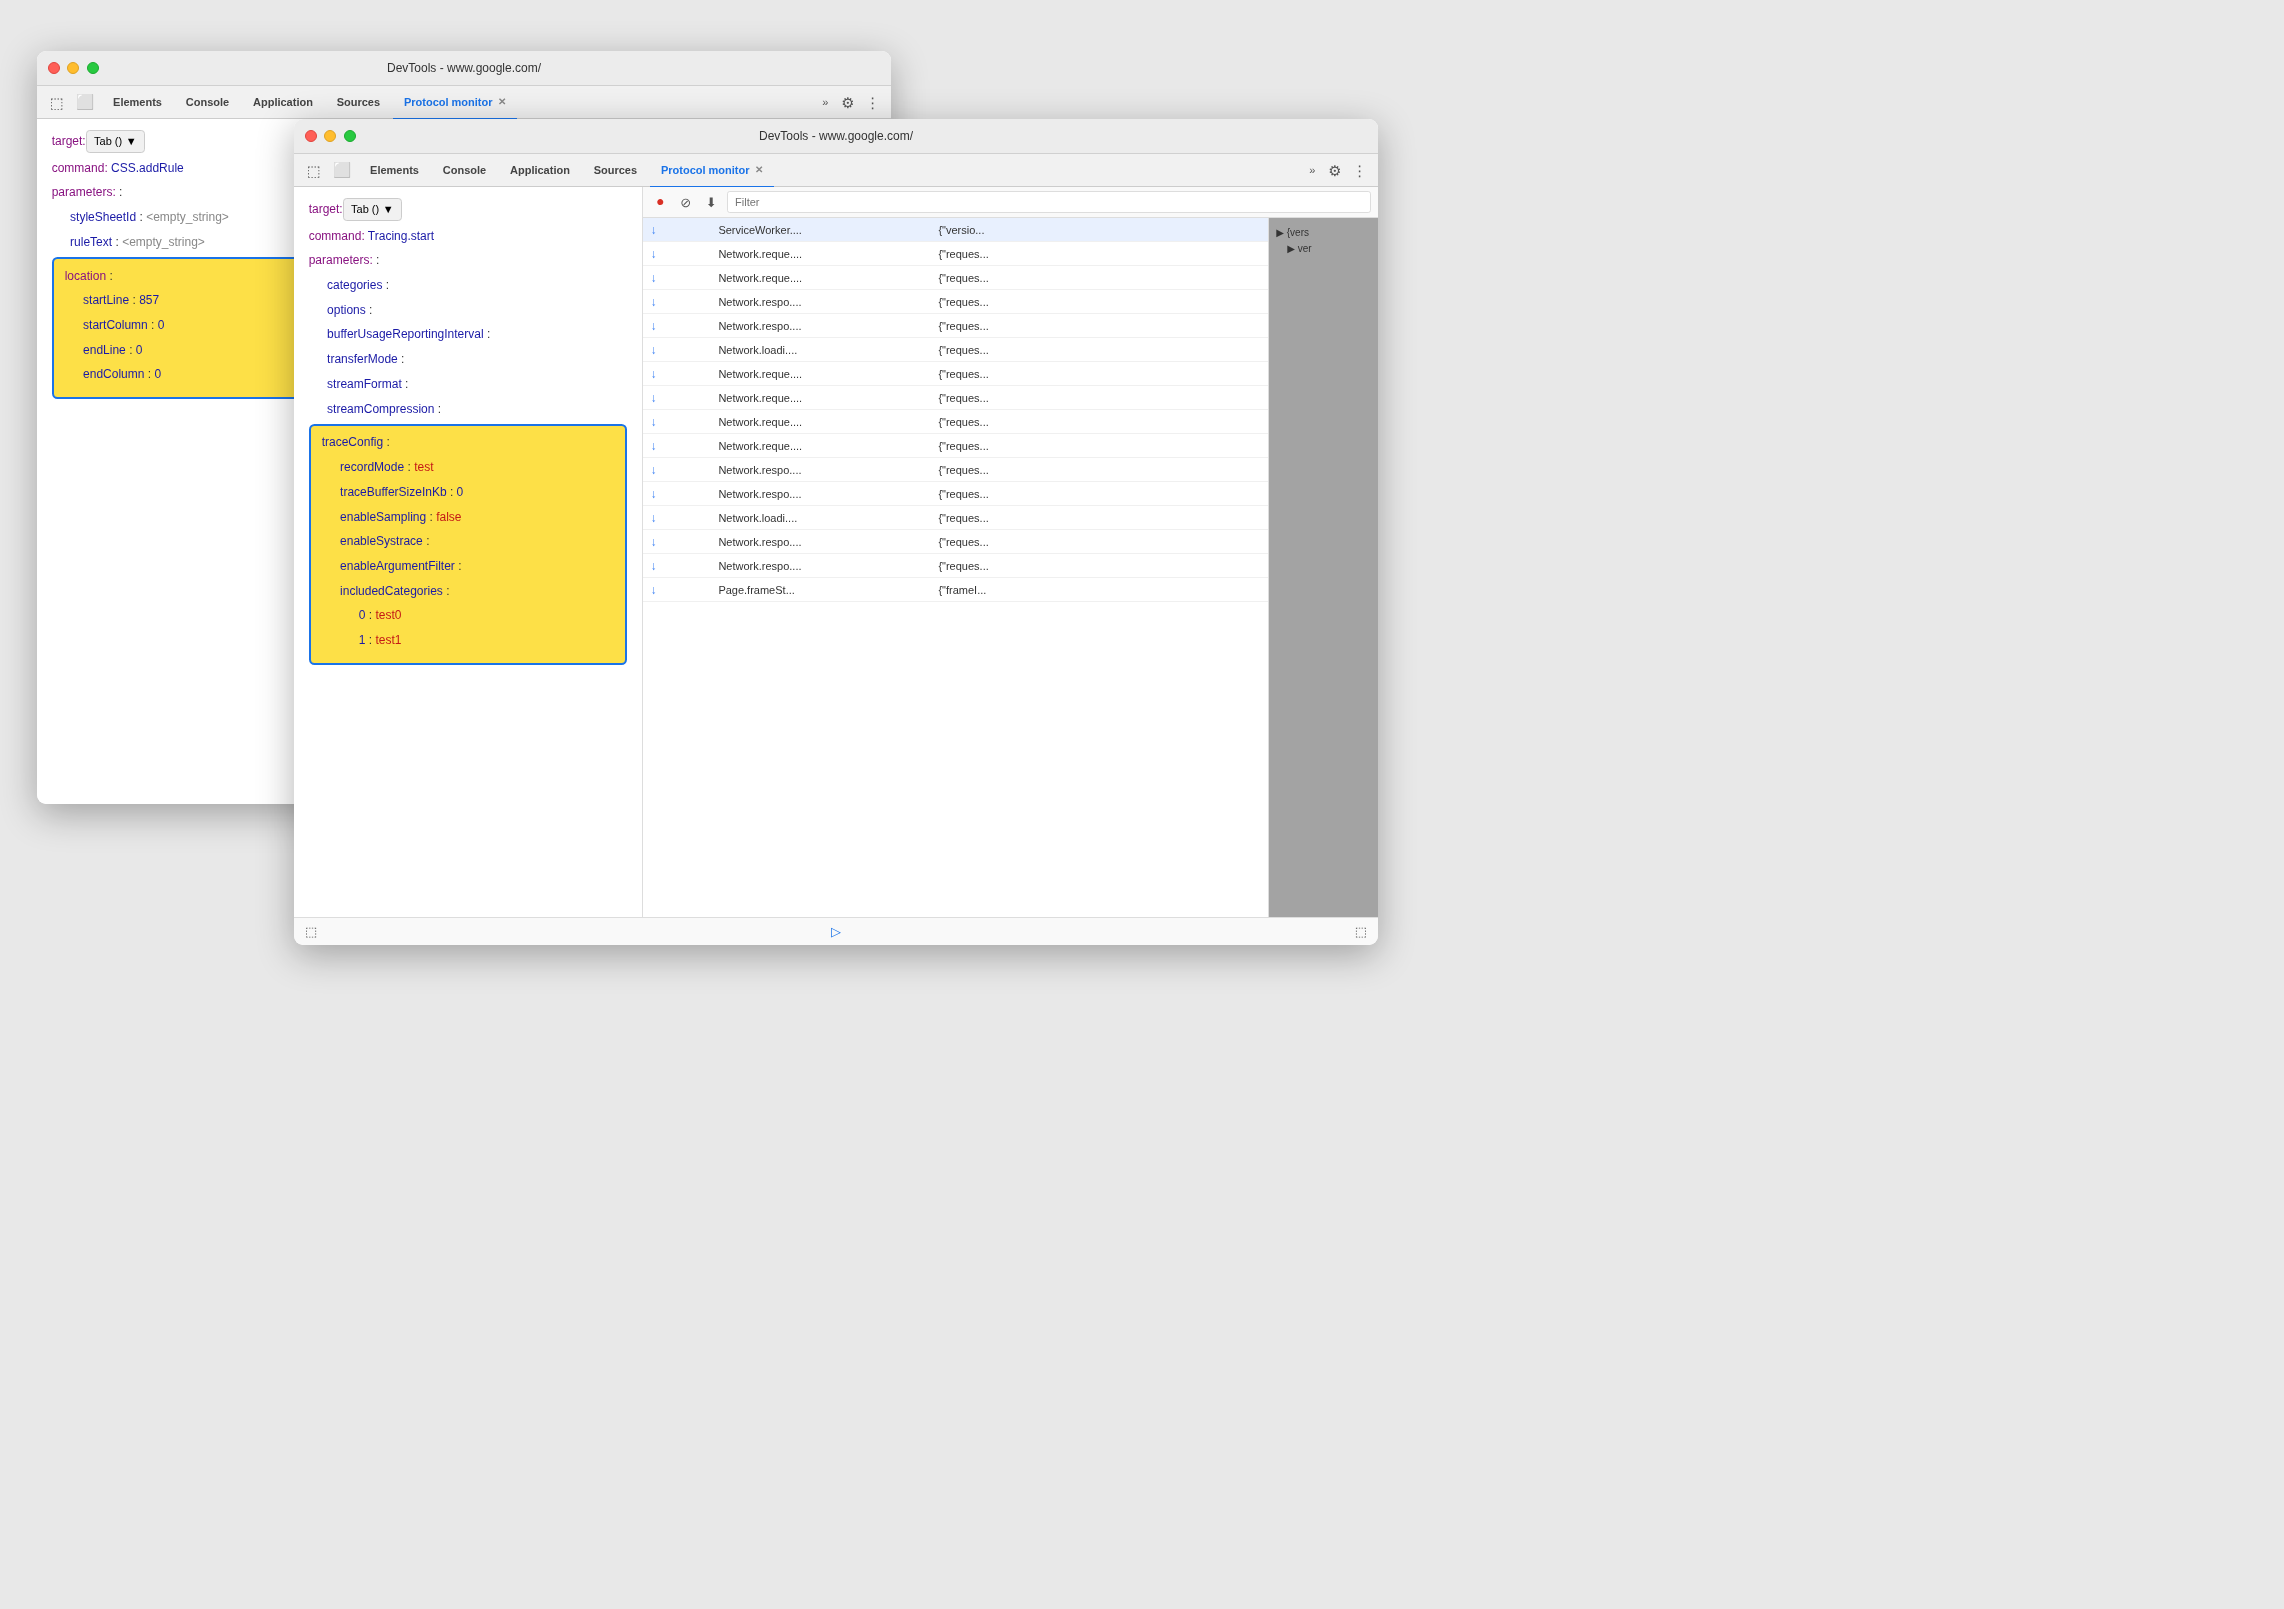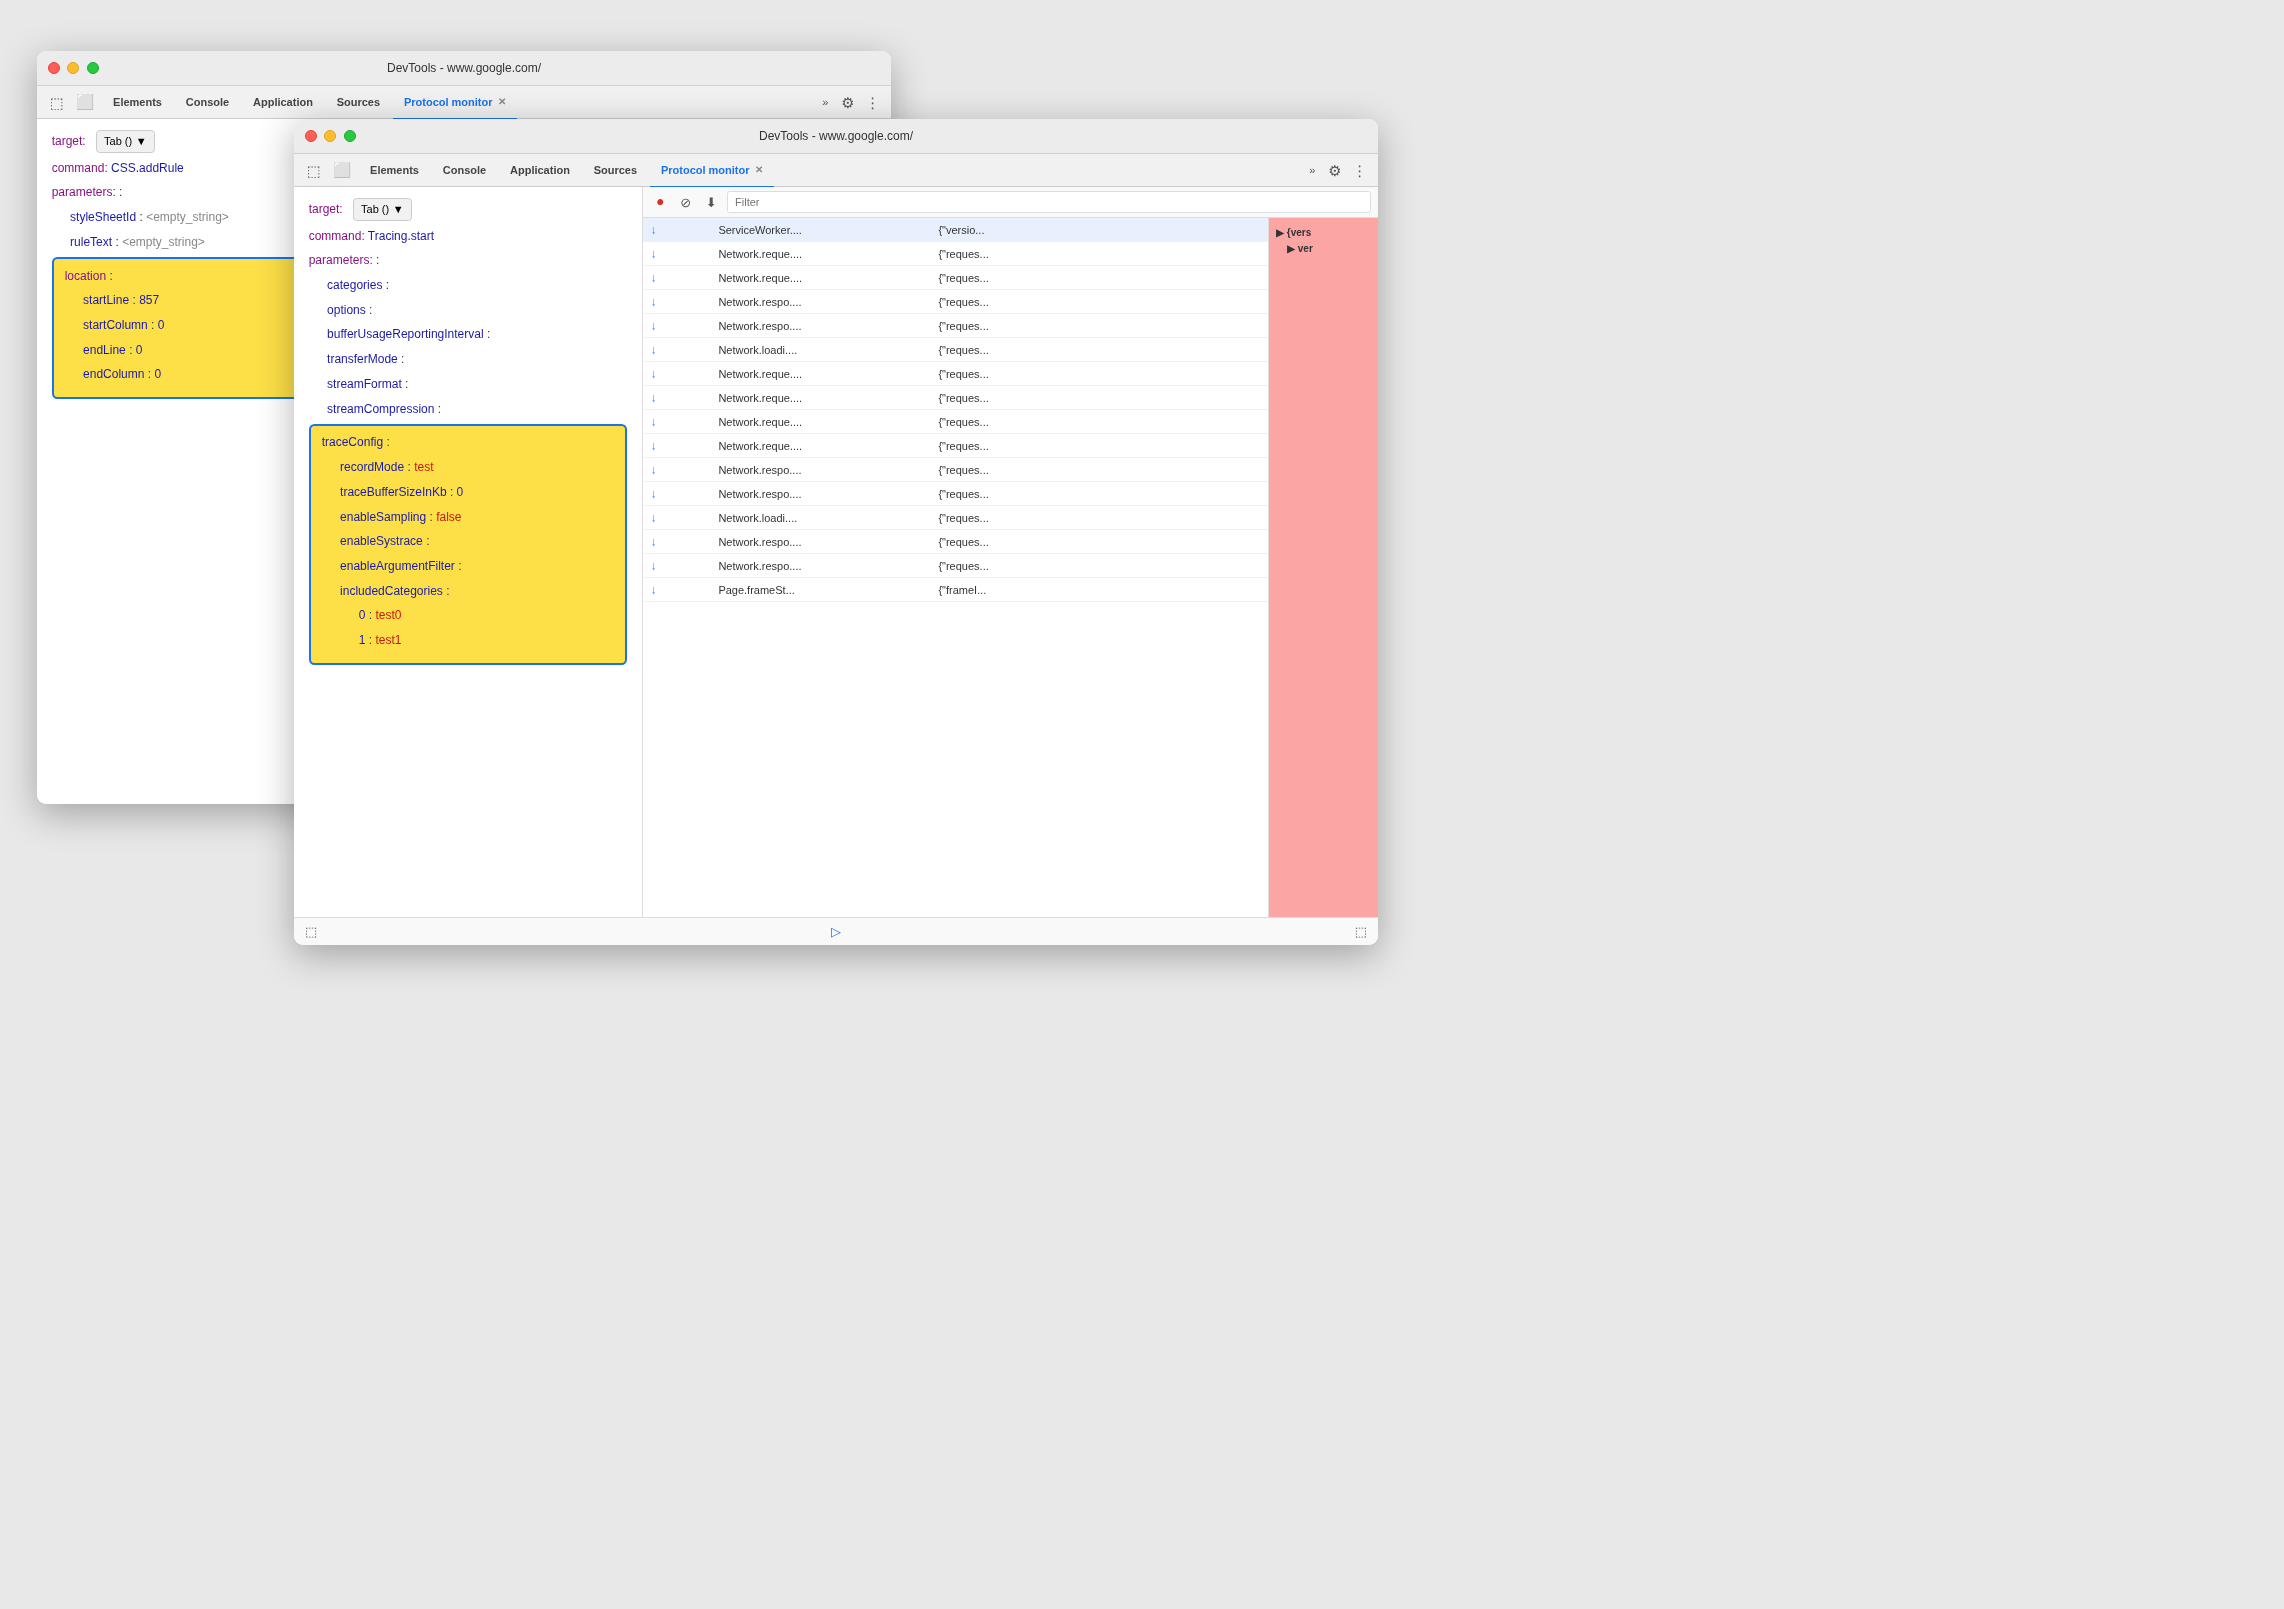--- a/index.html
+++ b/index.html
@@ -144,21 +144,21 @@
       border-radius: 5.5px;
       padding: 7.3px 11px;
       margin: 3.7px 0;
       background: #fde047;
     }
 
     
     .target-row {
       display: flex;
       align-items: center;
-      gap: 10px;
+      gap: 0;
       margin-bottom: 5.5px;
     }
     .target-select {
       background: #f1f1f1;
       border: 0.9px solid #ccc;
       border-radius: 3.7px;
       padding: 1.8px 7.3px;
       font-size: 11px;
       cursor: pointer;
       display: flex;
@@ -253,22 +253,21 @@
 
     
     .preview-panel {
       width: 110px;
       min-width: 110px;
       border-left: 0.9px solid #ddd;
       padding: 7.3px;
       font-size: 10px;
       color: #333;
       overflow: hidden;
-      background: #fca5a5;
-      font-weight: bold;
+      background: #a3a3a3;
     }
 
     
     .bottom-bar {
       height: 27.5px;
       border-top: 0.9px solid #ddd;
       display: flex;
       align-items: center;
       justify-content: space-between;
       padding: 0 11px;

